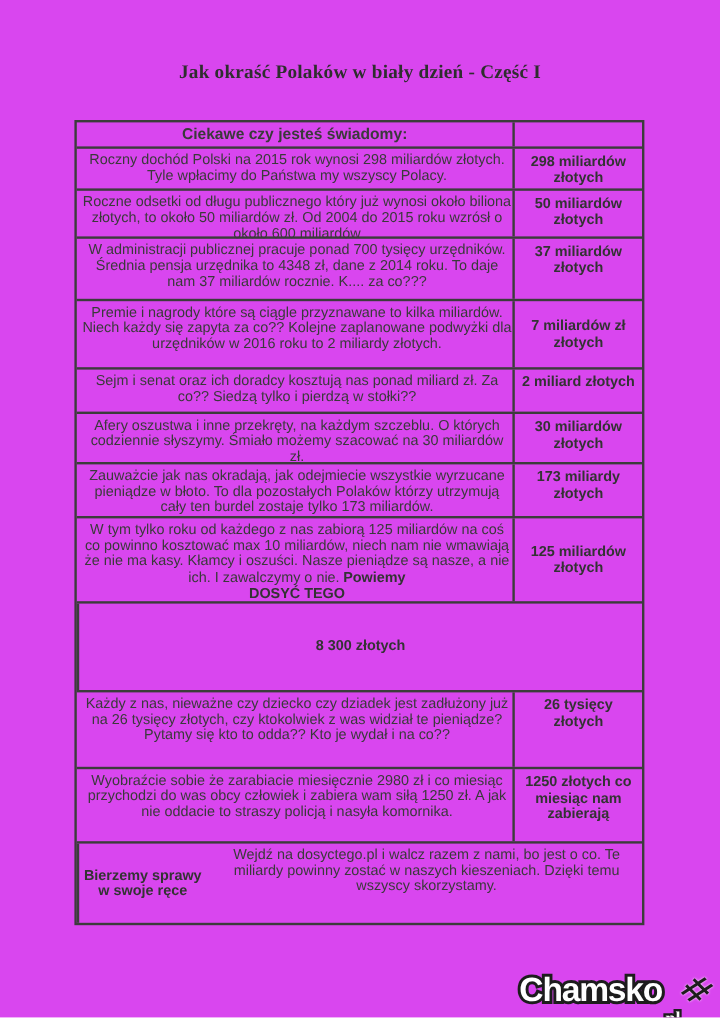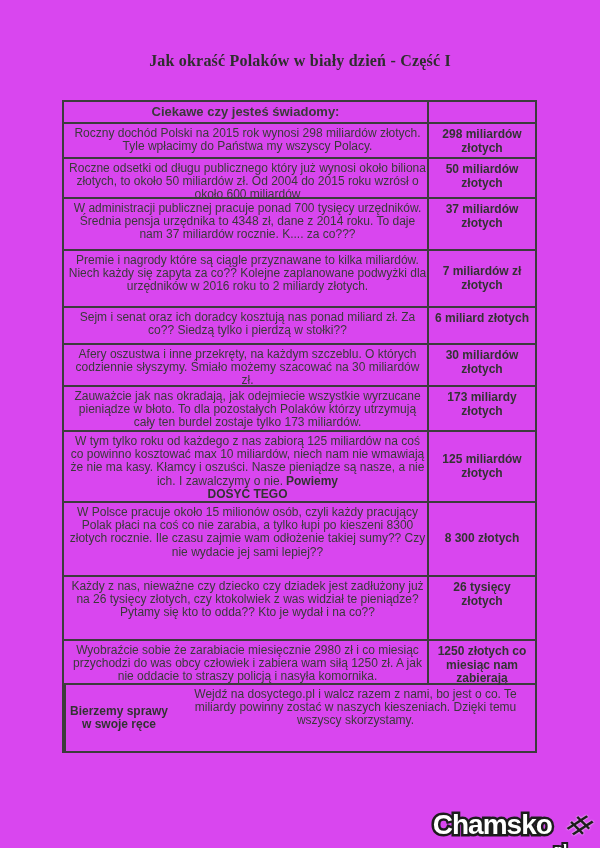--- a/index.html
+++ b/index.html
@@ -64,49 +64,48 @@
       <div class="cell amount">37 miliardów złotych</div>
     </div>
 
     <div class="row vc" style="height:57px">
       <div class="cell desc">Premie i nagrody które są ciągle przyznawane to kilka miliardów. Niech każdy się zapyta za co?? Kolejne zaplanowane podwyżki dla urzędników w 2016 roku to 2 miliardy złotych.</div>
       <div class="cell amount">7 miliardów zł złotych</div>
     </div>
 
     <div class="row" style="height:37px">
       <div class="cell desc">Sejm i senat oraz ich doradcy kosztują nas ponad miliard zł. Za co?? Siedzą tylko i pierdzą w stołki??</div>
-      <div class="cell amount">6 miliard złotych</div>
+      <div class="cell amount">2 miliard złotych</div>
     </div>
 
     <div class="row" style="height:42px">
       <div class="cell desc">Afery oszustwa i inne przekręty, na każdym szczeblu. O których codziennie słyszymy. Śmiało możemy szacować na 30 miliardów zł.</div>
       <div class="cell amount">30 miliardów złotych</div>
     </div>
 
     <div class="row" style="height:45px">
       <div class="cell desc">Zauważcie jak nas okradają, jak odejmiecie wszystkie wyrzucane pieniądze w błoto. To dla pozostałych Polaków którzy utrzymują cały ten burdel zostaje tylko 173 miliardów.</div>
       <div class="cell amount">173 miliardy złotych</div>
     </div>
 
     <div class="row vc" style="height:71px">
       <div class="cell desc"><span>W tym tylko roku od każdego z nas zabiorą 125 miliardów na coś co powinno kosztować max 10 miliardów, niech nam nie wmawiają że nie ma kasy. Kłamcy i oszuści. Nasze pieniądze są nasze, a nie ich. I zawalczymy o nie.</span><b class="inline-bold">Powiemy</b><b class="block-bold">DOSYĆ TEGO</b></div>
       <div class="cell amount">125 miliardów złotych</div>
     </div>
 
     <div class="row vc" style="height:74px">
-      <div class="cell desc">W Polsce pracuje około 15 milionów osób, czyli każdy pracujący Polak płaci na coś co nie zarabia, a tylko łupi po kieszeni 8300 złotych rocznie. Ile czasu zajmie wam odłożenie takiej sumy?? Czy nie wydacie jej sami lepiej??</div>
       <div class="cell amount">8 300 złotych</div>
     </div>
 
     <div class="row" style="height:64px">
       <div class="cell desc">Każdy z nas, nieważne czy dziecko czy dziadek jest zadłużony już na 26 tysięcy złotych, czy ktokolwiek z was widział te pieniądze? Pytamy się kto to odda?? Kto je wydał i na co??</div>
       <div class="cell amount">26 tysięcy złotych</div>
     </div>
 
-    <div class="row" style="height:44px">
+    <div class="row" style="height:62px">
       <div class="cell desc">Wyobraźcie sobie że zarabiacie miesięcznie 2980 zł i co miesiąc przychodzi do was obcy człowiek i zabiera wam siłą 1250 zł. A jak nie oddacie to straszy policją i nasyła komornika.</div>
       <div class="cell amount">1250 złotych co miesiąc nam zabierają</div>
     </div>
 
     <div class="row vc" style="height:66px">
       <div class="cell amount">Bierzemy sprawy w swoje ręce</div>
       <div class="cell desc">Wejdź na dosyctego.pl i walcz razem z nami, bo jest o co. Te miliardy powinny zostać w naszych kieszeniach. Dzięki temu wszyscy skorzystamy.</div>
     </div>
 
   </div>

